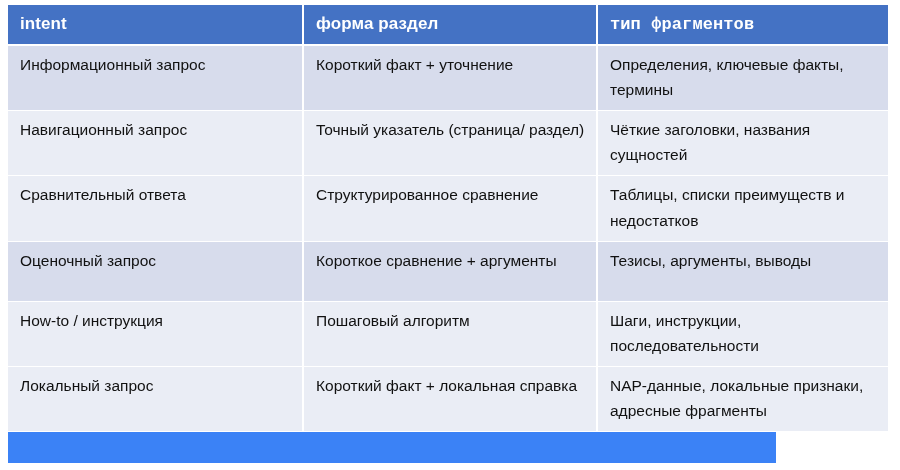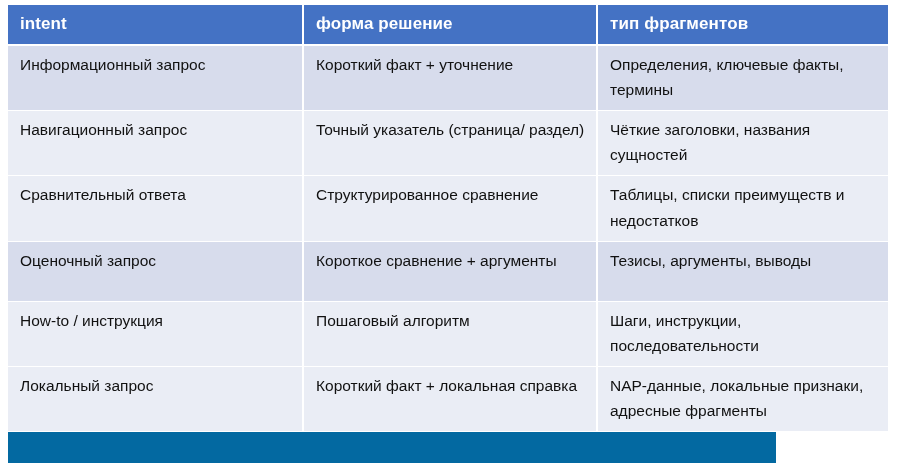--- a/index.html
+++ b/index.html
@@ -13,21 +13,21 @@
     font-family: "Liberation Sans", sans-serif;
     overflow: hidden;
   }
 
   #intent-table-wrap {
     position: absolute;
     left: 8px;
     top: 5px;
     width: 768px;
     height: 458px;
-    background: #0369a1;
+    background: #3b82f6;
   }
 
   table.intent-table {
     width: 880px;
     border-collapse: collapse;
     table-layout: fixed;
   }
 
   table.intent-table col.c1 { width: 295px; }
   table.intent-table col.c2 { width: 294px; }
@@ -39,21 +39,21 @@
     font-size: 17px;
     font-weight: bold;
     text-align: left;
     padding: 7px 0 8px 12px;
     height: 24px;
     border-right: 2px solid #ffffff;
     border-bottom: 2px solid #ffffff;
     vertical-align: middle;
     letter-spacing: 0.1px;
   }
-  thead th:last-child { border-right: none; }
+  thead th:last-child { border-right: none; font-family: Liberation Mono, monospace; }
 
   tbody td {
     font-size: 15.5px;
     color: #111111;
     padding: 6px 4px 8px 12px;
     vertical-align: top;
     line-height: 1.62;
     border-right: 2px solid #ffffff;
     border-bottom: 1px solid #ffffff;
   }
@@ -70,21 +70,21 @@
 <div id="intent-table-wrap">
   <table class="intent-table">
     <colgroup>
       <col class="c1">
         <col class="c2">
         <col class="c3">
     </colgroup>
     <thead>
       <tr>
         <th>intent</th>
-        <th>форма решение</th>
+        <th>форма раздел</th>
         <th>тип фрагментов</th>
       </tr>
     </thead>
     <tbody>
       <tr class="odd tall">
         <td>Информационный запрос</td>
         <td>Короткий факт + уточнение</td>
         <td>Определения, ключевые факты, термины</td>
       </tr>
       <tr class="even tall">

